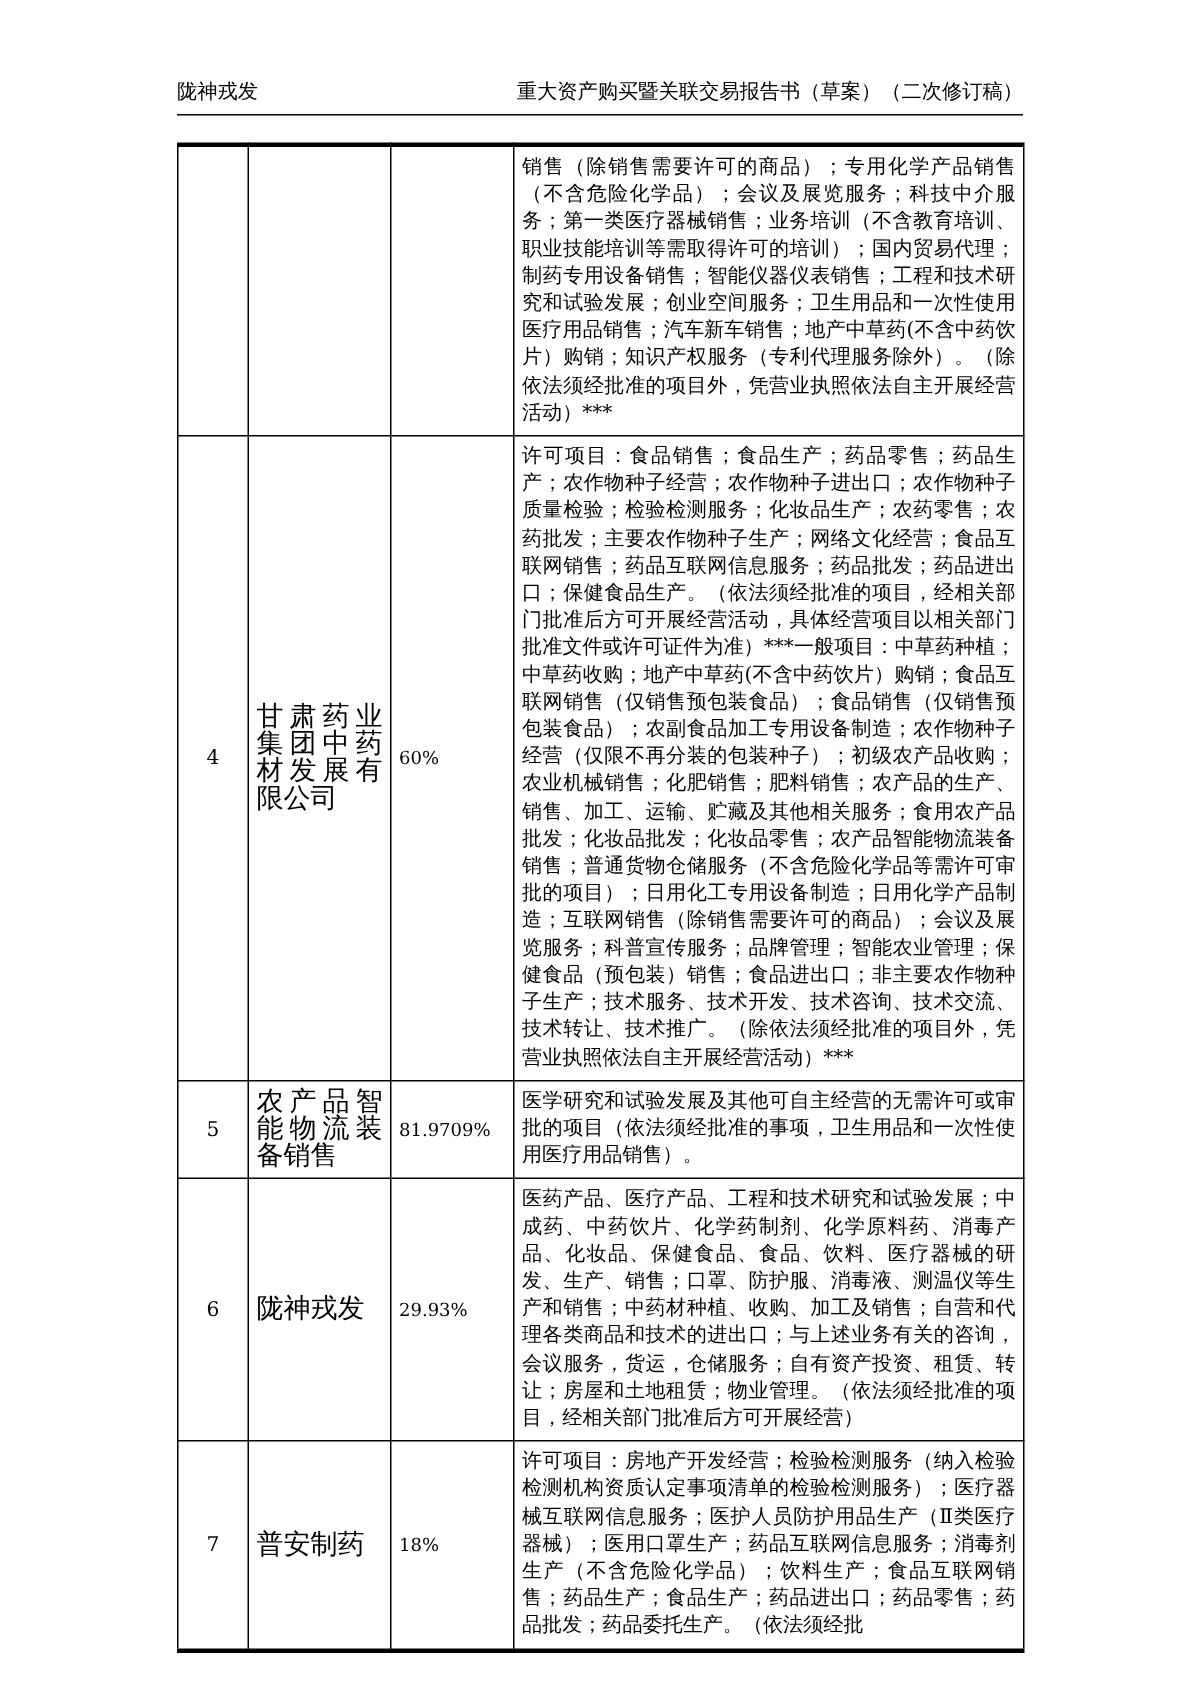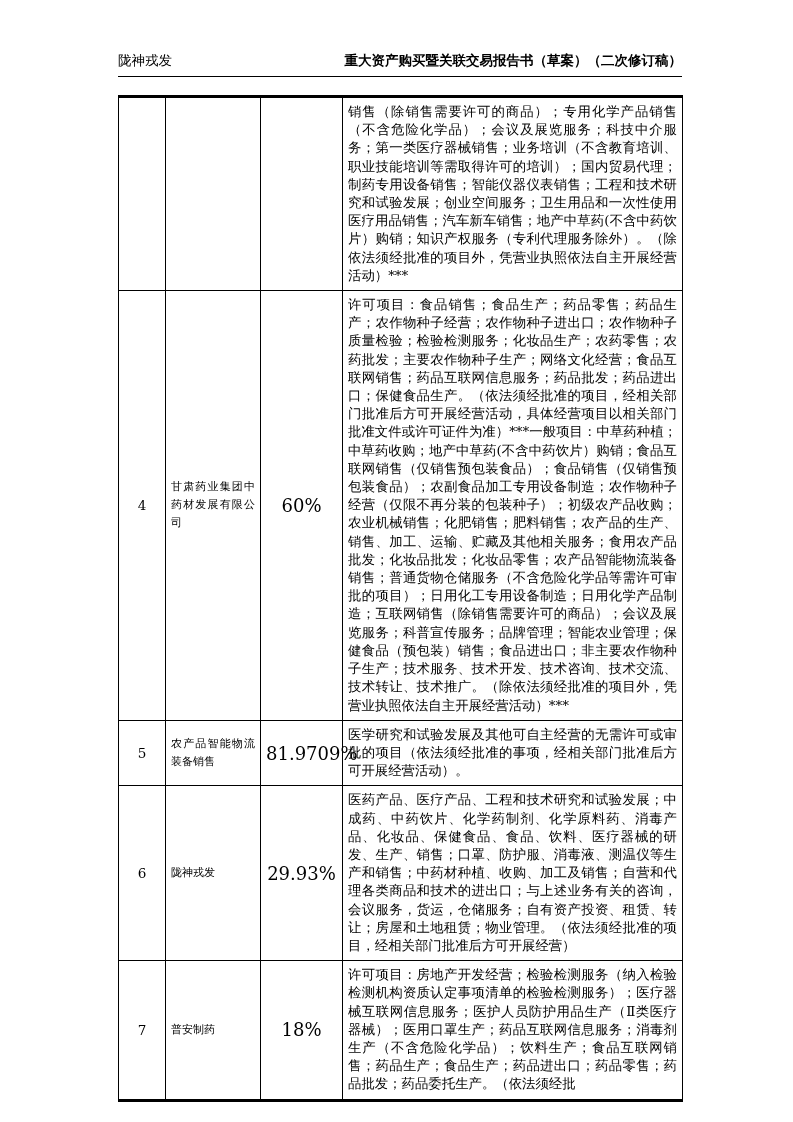--- a/index.html
+++ b/index.html
@@ -22,21 +22,21 @@
     top: 52px;
     width: 564px;
     display: flex;
     justify-content: space-between;
     align-items: flex-end;
     font-size: 13.5px;
     border-bottom: 1.5px solid #000;
     padding-bottom: 6px;
   }
   .running-header .hdr-left { white-space: nowrap; }
-  .running-header .hdr-right { white-space: nowrap; font-weight: bold; }
+  .running-header .hdr-right { white-space: nowrap; }
 
   table.doc-table {
     position: absolute;
     left: 118px;
     top: 95px;
     width: 564px;
     border-collapse: collapse;
     table-layout: fixed;
     border-top: 3px solid #000;
     border-bottom: 3px solid #000;
@@ -51,28 +51,28 @@
     vertical-align: middle;
     padding: 5px;
   }
   td.cell-num {
     text-align: center;
     font-size: 13.5px;
     font-family: "DejaVu Serif", "Liberation Serif", serif;
   }
   td.cell-name {
     text-align: left;
-    font-size: 11px;
+    font-size: 18px;
     line-height: 18.2px;
     padding: 2px 8px;
     text-align: justify;
   }
   td.cell-pct {
-    text-align: center;
-    font-size: 18px;
+    text-align: left;
+    font-size: 12px;
   }
   td.cell-scope {
     vertical-align: top;
     font-size: 13.4px;
     line-height: 18.2px;
     padding: 1px 4px 2px 5px;
     text-align: justify;
     text-align-last: left;
     word-break: break-all;
   }
@@ -114,21 +114,21 @@
       <tr>
         <td class="cell-num">4</td>
         <td class="cell-name">甘肃药业集团中药材发展有限公司</td>
         <td class="cell-pct">60%</td>
         <td class="cell-scope">许可项目：食品销售；食品生产；药品零售；药品生产；农作物种子经营；农作物种子进出口；农作物种子质量检验；检验检测服务；化妆品生产；农药零售；农药批发；主要农作物种子生产；网络文化经营；食品互联网销售；药品互联网信息服务；药品批发；药品进出口；保健食品生产。（依法须经批准的项目，经相关部门批准后方可开展经营活动，具体经营项目以相关部门批准文件或许可证件为准）***一般项目：中草药种植；中草药收购；地产中草药(不含中药饮片）购销；食品互联网销售（仅销售预包装食品）；食品销售（仅销售预包装食品）；农副食品加工专用设备制造；农作物种子经营（仅限不再分装的包装种子）；初级农产品收购；农业机械销售；化肥销售；肥料销售；农产品的生产、销售、加工、运输、贮藏及其他相关服务；食用农产品批发；化妆品批发；化妆品零售；农产品智能物流装备销售；普通货物仓储服务（不含危险化学品等需许可审批的项目）；日用化工专用设备制造；日用化学产品制造；互联网销售（除销售需要许可的商品）；会议及展览服务；科普宣传服务；品牌管理；智能农业管理；保健食品（预包装）销售；食品进出口；非主要农作物种子生产；技术服务、技术开发、技术咨询、技术交流、技术转让、技术推广。（除依法须经批准的项目外，凭营业执照依法自主开展经营活动）***</td>
       </tr>
       <tr>
         <td class="cell-num">5</td>
         <td class="cell-name">农产品智能物流装备销售</td>
         <td class="cell-pct">81.9709%</td>
-        <td class="cell-scope">医学研究和试验发展及其他可自主经营的无需许可或审批的项目（依法须经批准的事项，经相关部门批准后方可开展经营活动）。</td>
+        <td class="cell-scope">医学研究和试验发展及其他可自主经营的无需许可或审批的项目（依法须经批准的事项，卫生用品和一次性使用医疗用品销售）。</td>
       </tr>
       <tr>
         <td class="cell-num">6</td>
         <td class="cell-name">陇神戎发</td>
         <td class="cell-pct">29.93%</td>
         <td class="cell-scope">医药产品、医疗产品、工程和技术研究和试验发展；中成药、中药饮片、化学药制剂、化学原料药、消毒产品、化妆品、保健食品、食品、饮料、医疗器械的研发、生产、销售；口罩、防护服、消毒液、测温仪等生产和销售；中药材种植、收购、加工及销售；自营和代理各类商品和技术的进出口；与上述业务有关的咨询，会议服务，货运，仓储服务；自有资产投资、租赁、转让；房屋和土地租赁；物业管理。（依法须经批准的项目，经相关部门批准后方可开展经营）</td>
       </tr>
       <tr>
         <td class="cell-num">7</td>
         <td class="cell-name">普安制药</td>

